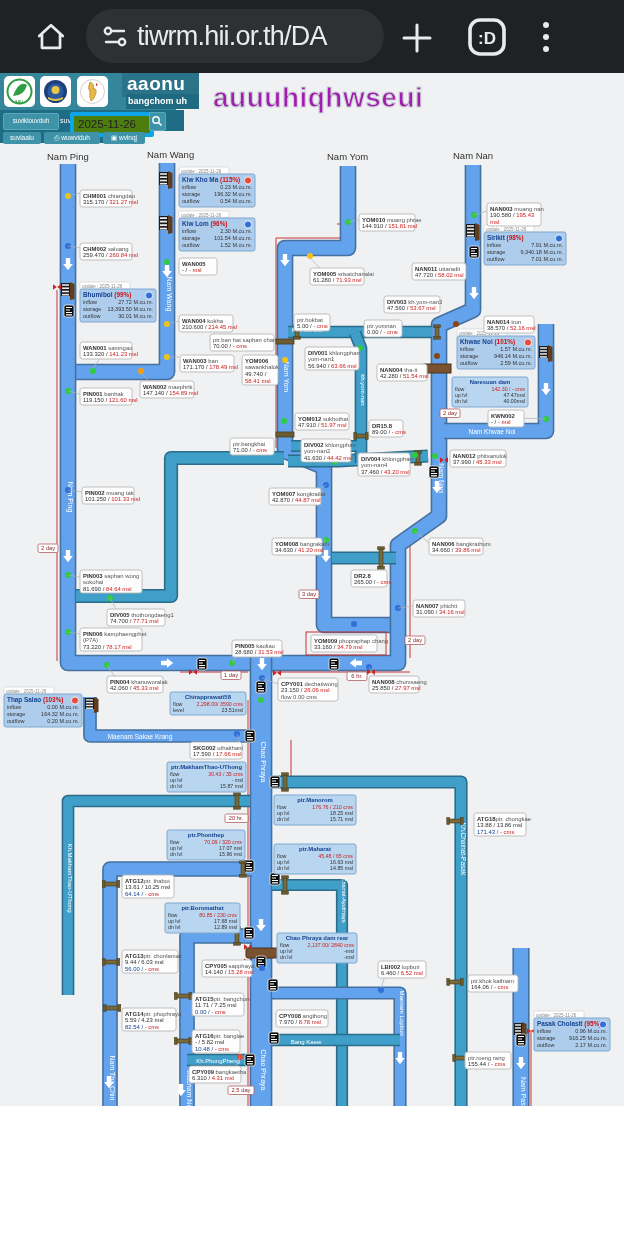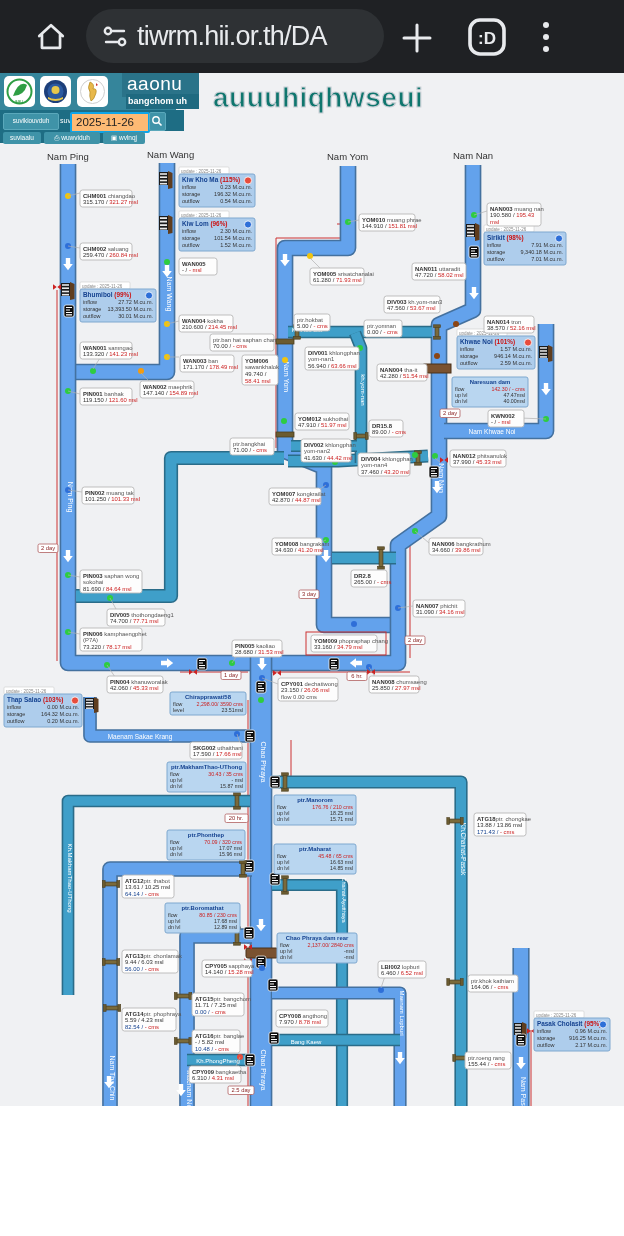--- a/index.html
+++ b/index.html
@@ -42,24 +42,24 @@
 </svg>
 
 <div class="abs" style="left:0;top:73px;width:176px;height:37px;background:#35859b;"></div>
 
 <div class="abs" style="left:0;top:110px;width:184px;height:21px;background:#1e6d84;"></div>
 <div class="abs" style="left:0;top:131px;width:131px;height:12px;background:#1e6d84;"></div>
 
 <div class="abs" style="left:122px;top:73px;width:77px;height:24px;background:#2a7389;"></div>
 <div class="abs" style="left:126px;top:94px;width:73px;height:15px;background:#1f6a80;"></div>
 
-<div class="abs" style="left:127px;top:73px;color:#fff;font-size:19px;font-weight:normal;letter-spacing:0.5px;">aaonu</div>
+<div class="abs" style="left:127px;top:73px;color:#fff;font-size:19px;font-weight:bold;letter-spacing:0.5px;">aaonu</div>
 <div class="abs" style="left:128px;top:96px;color:#fff;font-size:9px;font-weight:bold;">bangchom uh</div>
 
-<div class="abs" style="left:213px;top:82px;color:#0f766e;font-size:28px;font-weight:bold;letter-spacing:0.5px;-webkit-text-stroke:1.1px #ccd1d7;">auuuhiqhwseui</div>
+<div class="abs" style="left:213px;top:82px;color:#a21caf;font-size:28px;font-weight:bold;letter-spacing:0.5px;-webkit-text-stroke:1.1px #ccd1d7;">auuuhiqhwseui</div>
 
 <svg class="abs" style="left:4px;top:76px" width="31" height="31" viewBox="0 0 31 31">
  <rect x="0" y="0" width="31" height="31" rx="5" fill="#ffffff"></rect>
  <circle cx="15.5" cy="15.5" r="12" fill="#ffffff" stroke="#2f9e44" stroke-width="2"></circle>
  <path d="M9 20 Q15 4 23 9 Q20 20 9 20 z" fill="#2f9e44"></path>
  <text x="15.5" y="27" font-size="5" fill="#2f9e44" text-anchor="middle">aau.</text>
 </svg>
 
 <svg class="abs" style="left:40px;top:76px" width="31" height="31" viewBox="0 0 31 31">
  <rect x="0" y="0" width="31" height="31" rx="5" fill="#ffffff"></rect>
@@ -71,21 +71,21 @@
 
 <svg class="abs" style="left:77px;top:76px" width="31" height="31" viewBox="0 0 31 31">
  <rect x="0" y="0" width="31" height="31" rx="5" fill="#ffffff"></rect>
  <circle cx="15.5" cy="15.5" r="12" fill="#ffffff" stroke="#cfcfcf" stroke-width="1"></circle>
  <path d="M13 6 Q18 8 16 13 Q20 12 19 17 Q17 24 14 25 Q12 20 13 16 Q10 12 13 6 z" fill="#e8b84a" stroke="#b08820" stroke-width="0.7"></path>
  <path d="M19 7 l2 2 -2 1 z" fill="#cc3333"></path>
 </svg>
 
 <div class="abs" style="left:3px;top:113px;width:54px;height:15px;background:#3f93a8;border:1px solid #5aa8bb;border-radius:2px;color:#fff;font-size:6.3px;text-align:center;line-height:14px;">suvikiouvduh</div>
 <div class="abs" style="left:60px;top:117px;color:#fff;font-size:7px;">suvi :</div>
-<div class="abs" style="left:70px;top:112px;width:72px;height:17px;background:#fdba74;border:2px solid #0ea5e9;border-radius:2px;color:#222;font-size:11.5px;line-height:17px;padding-left:4px;">2025-11-26</div>
+<div class="abs" style="left:70px;top:112px;width:72px;height:17px;background:#4d7c0f;border:4px solid #0ea5e9;border-radius:2px;color:#222;font-size:11.5px;line-height:17px;padding-left:4px;">2025-11-26</div>
 <div class="abs" style="left:149px;top:112px;width:15px;height:17px;background:#3f93a8;border:1px solid #5aa8bb;border-radius:2px;"></div>
 <svg class="abs" style="left:151px;top:115px" width="12" height="12" viewBox="0 0 12 12">
       <circle cx="5" cy="5" r="3.2" fill="none" stroke="#fff" stroke-width="1.4"></circle>
       <path d="M7.5 7.5 L10.5 10.5" stroke="#fff" stroke-width="1.6"></path>
     </svg>
 
 <div class="abs" style="left:3px;top:132px;width:38px;height:12px;background:#3f93a8;border-radius:2px;color:#fff;font-size:6.5px;text-align:center;line-height:12px;">suviaalu</div>
 <div class="abs" style="left:44px;top:132px;width:56px;height:12px;background:#3f93a8;border-radius:2px;color:#fff;font-size:6.5px;text-align:center;line-height:12px;">⎙ wuwviduh</div>
 <div class="abs" style="left:103px;top:132px;width:42px;height:12px;background:#3f93a8;border-radius:2px;color:#fff;font-size:6.5px;text-align:center;line-height:12px;">▣ wvlnqj</div>
 

